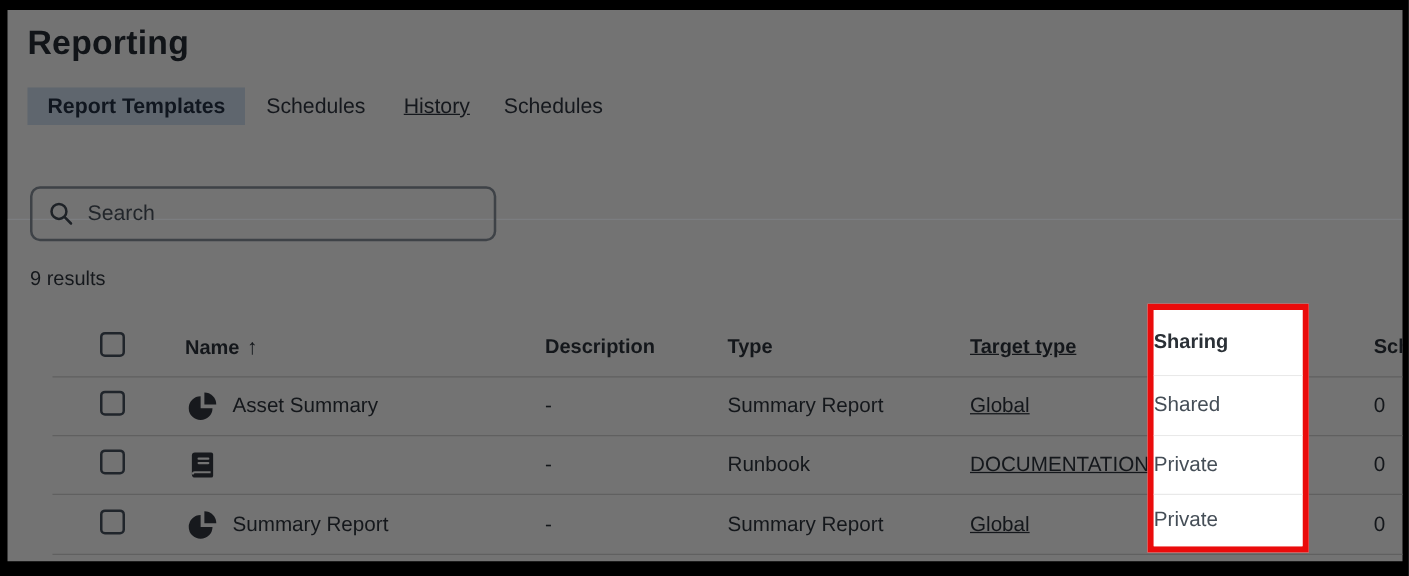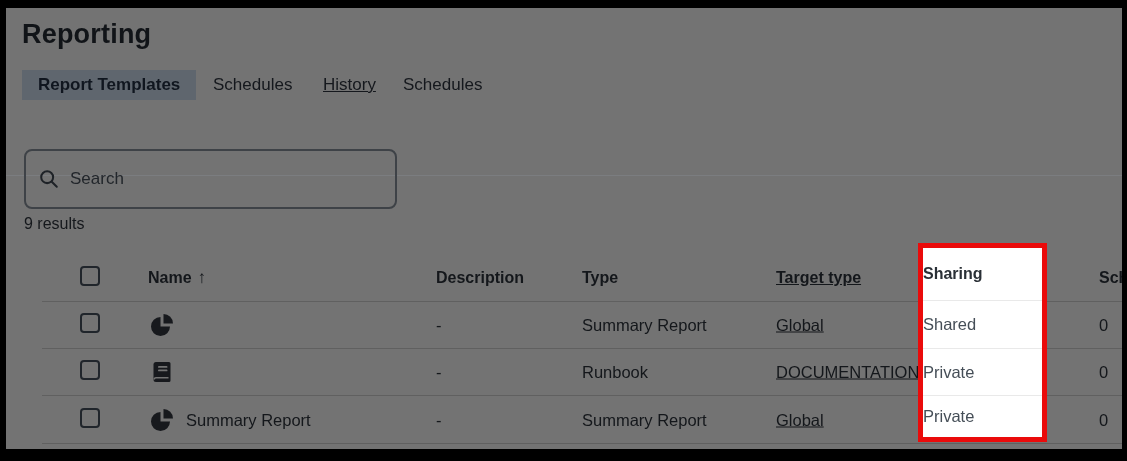--- a/index.html
+++ b/index.html
@@ -26,21 +26,21 @@
     position:absolute; top:0; height:30px; display:flex; align-items:center;
     font-size:17px; font-weight:500; color:#15181d; padding:0 16px; cursor:pointer;
   }
   .tab.active { background:#5f666e; font-weight:600; color:#10161f; }
   .tab-rt { left:16px; }
   .tab-sc { left:191px; }
   .tab-hi { left:301px;text-decoration:underline; }
   .tab-se { left:381px; }
   
   .search-box {
-    position:absolute; left:18px; top:141px; width:373px; height:60px;
+    position:absolute; left:18px; top:141px; width:373px; height:44px;
     border:2px solid #3e4247; border-radius:8px;
     display:flex; align-items:center; padding:0 12px; background:transparent;
   }
   .search-box svg { flex:0 0 auto; }
   .search-input {
     border:none; outline:none; background:transparent; margin-left:10px;
     font-size:17px; color:#1d2126; width:300px;
     font-family:"Liberation Sans", sans-serif;
   }
   .search-input::placeholder { color:#22262b; opacity:1; }
@@ -128,20 +128,21 @@
   </div>
 
   <div class="t-row t-r1">
     <span class="cell c-check"><span class="checkbox"></span></span>
     <span class="cell c-icon">
       <svg class="row-icon" viewBox="0 0 24 24" fill="#17191d">
         <path d="M10.5 4 A9.5 9.5 0 1 0 20 13.5 L10.5 13.5 Z"></path>
         <path d="M13.5 1 A9.5 9.5 0 0 1 23 10.5 L13.5 10.5 Z"></path>
       </svg>
     </span>
+    <span class="cell c-name">Asset Summary</span>
     <span class="cell c-desc">-</span>
     <span class="cell c-type">Summary Report</span>
     <span class="cell c-target">Global</span>
     <span class="cell c-sched">0</span>
   </div>
 
   <div class="t-row t-r2">
     <span class="cell c-check"><span class="checkbox"></span></span>
     <span class="cell c-icon">
       <svg class="row-icon" viewBox="0 0 24 24">

